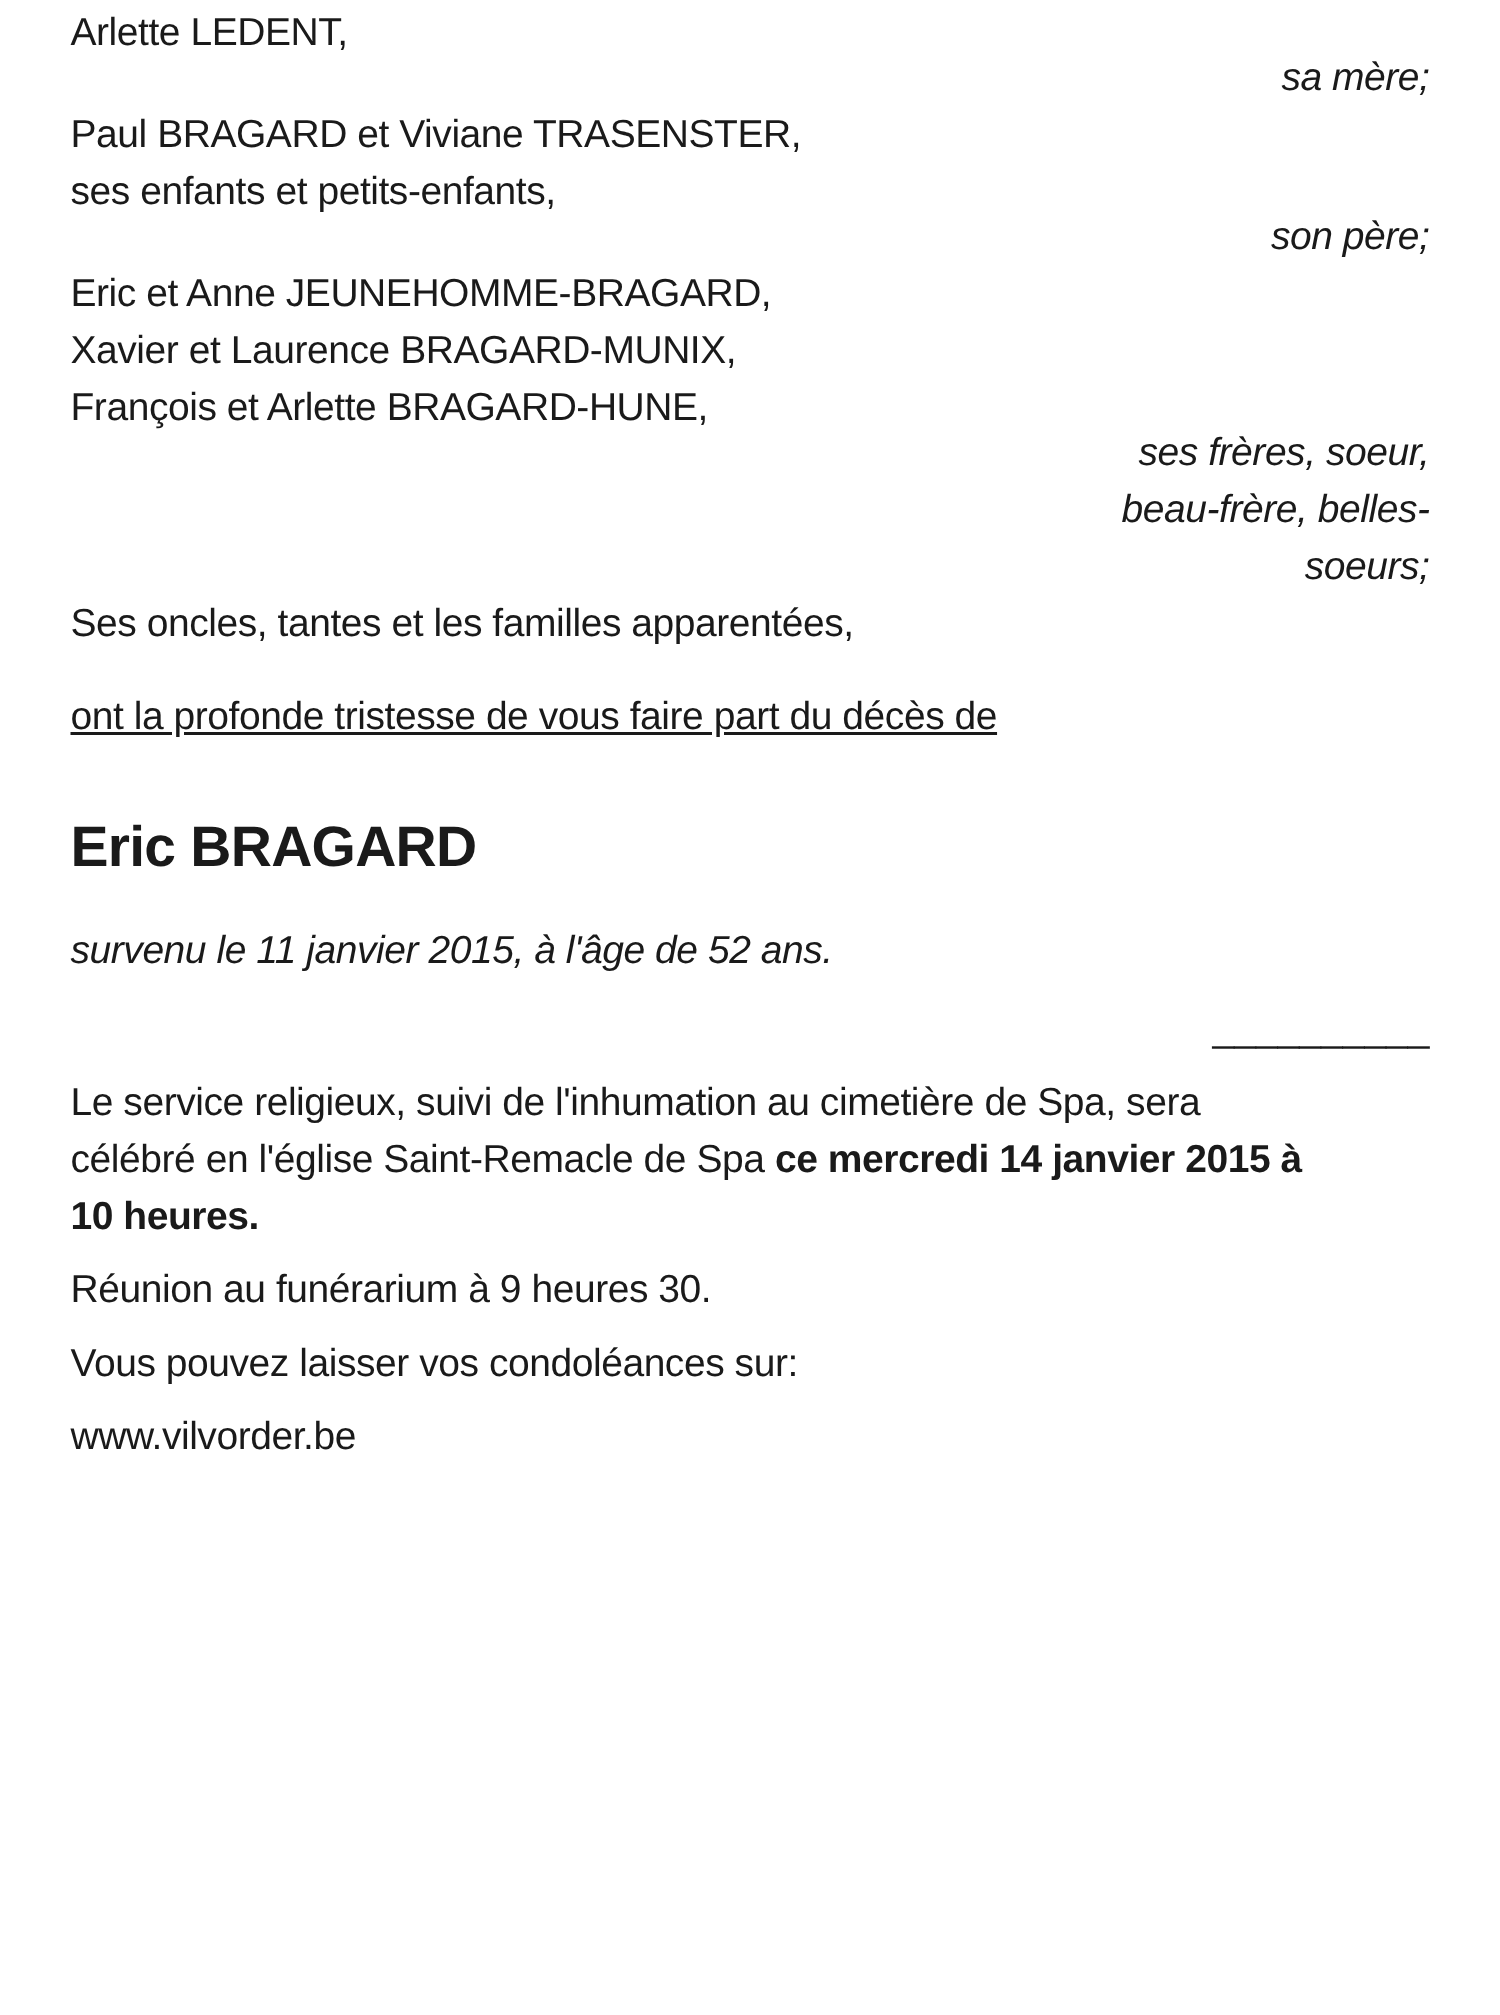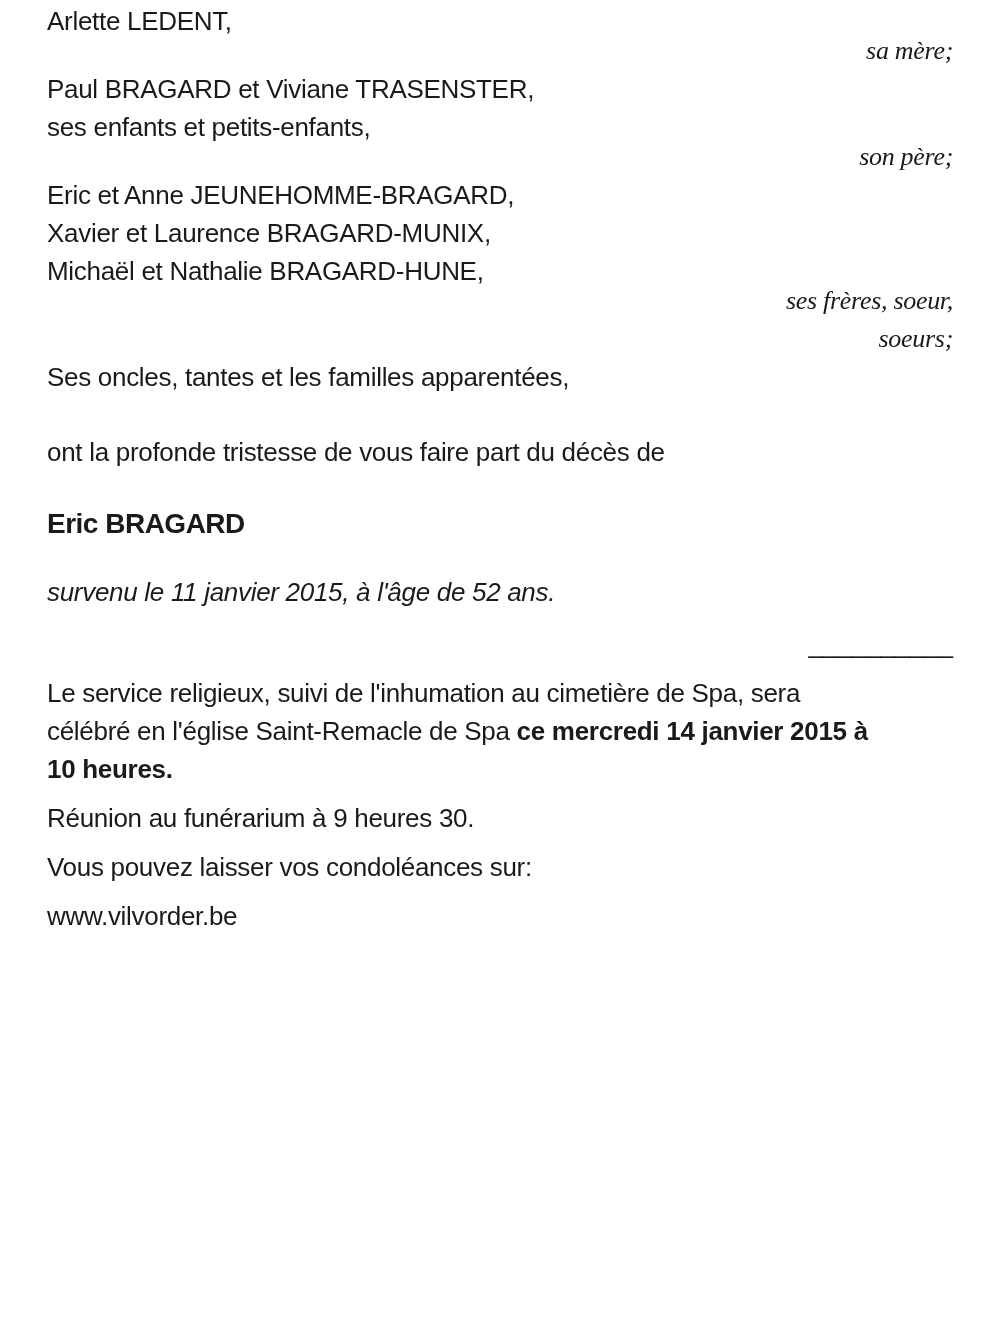--- a/index.html
+++ b/index.html
@@ -19,34 +19,34 @@
     font-size: 26px;
     line-height: 38px;
     letter-spacing: -0.3px;
   }
   .name-line {
     text-align: left;
     white-space: nowrap;
   }
   .relations {
     margin-top: -8px;
-    font-family: Liberation Serif, serif;
   }
   .relation-line {
     text-align: right;
     font-style: italic;
   }
   .intro {
-    margin-top: 37px;
+    margin-top: 24px;
+    text-decoration: underline;
   }
   .deceased-name {
-    font-size: 28px;
+    font-size: 38px;
     font-weight: 700;
     line-height: 54px;
-    margin: 26px 0 22px 0;
+    margin: 42px 0 22px 0;
     letter-spacing: -0.5px;
   }
   .death-details {
     margin-bottom: 14px;
     font-style: italic;
   }
   .separator {
     margin: 0 0 6px 0;
     letter-spacing: 0;
     text-align: right;
@@ -75,23 +75,24 @@
       <div class="name-line">Paul BRAGARD et Viviane TRASENSTER,</div>
       <div class="name-line">ses enfants et petits-enfants,</div>
       <div class="relations">
         <div class="relation-line">son père;</div>
       </div>
     </div>
 
     <div class="group">
       <div class="name-line">Eric et Anne JEUNEHOMME-BRAGARD,</div>
       <div class="name-line">Xavier et Laurence BRAGARD-MUNIX,</div>
-      <div class="name-line">Michaël et Nathalie BRAGARD-HUNE,</div>
+      <div class="name-line">François et Arlette BRAGARD-HUNE,</div>
       <div class="relations">
         <div class="relation-line">ses frères, soeur,</div>
+        <div class="relation-line">beau-frère, belles-</div>
         <div class="relation-line">soeurs;</div>
       </div>
     </div>
 
 
     <div class="group">
       <div class="name-line">Ses oncles, tantes et les familles apparentées,</div>
     </div>
 
   </section>

